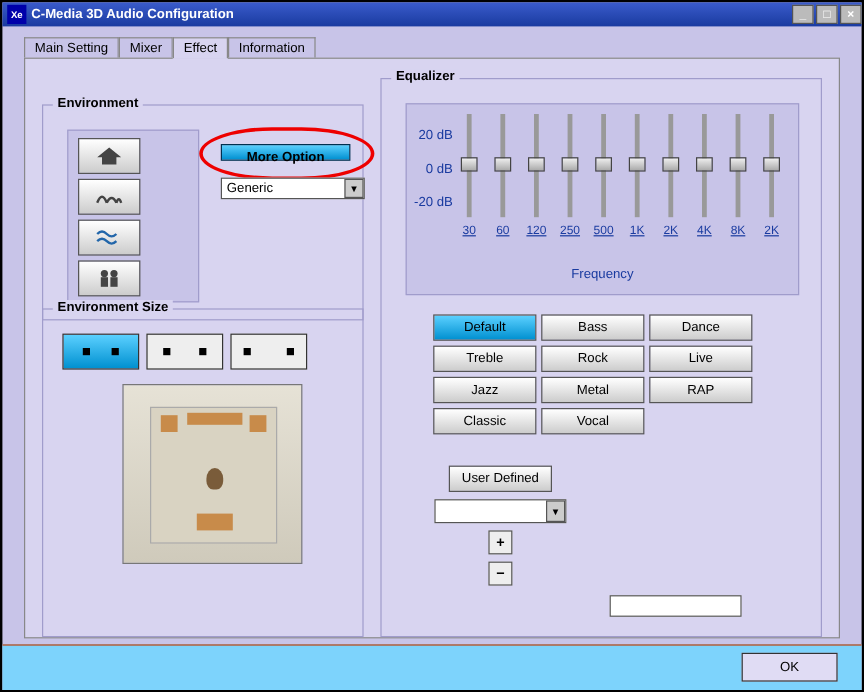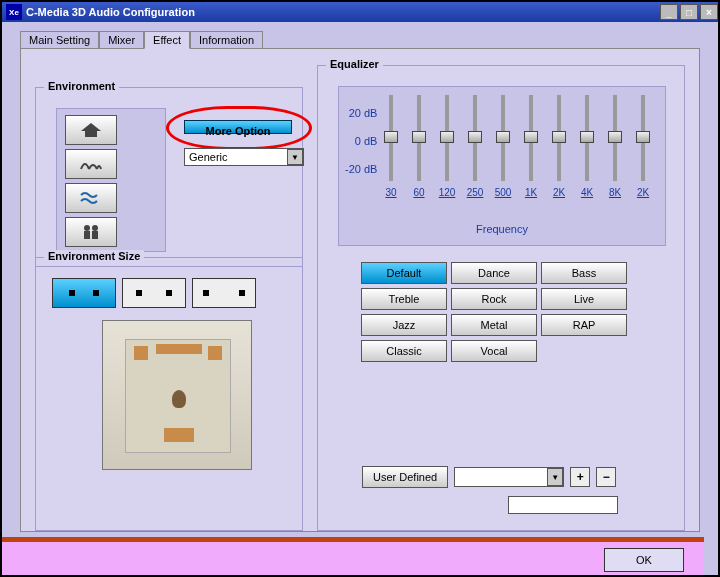--- a/index.html
+++ b/index.html
@@ -36,27 +36,27 @@
 .eq-labels div { height:28px; }
 .sliders { position:absolute; left:44px; top:8px; display:flex; gap:12px;}
 .slider { width:16px; display:flex; flex-direction:column; align-items:center;}
 .slider .track { width:4px; height:86px; background:#999; position:relative; margin-bottom:6px;}
 .slider .thumb { position:absolute; left:-5px; top:36px; width:14px; height:12px; background:linear-gradient(#eee,#aaa); border:1px solid #444;}
 .slider .freq { font-size:10px; color:#1a3ba0;text-decoration:underline;}
 .freq-label { position:absolute; left:0; right:0; bottom:10px; text-align:center; color:#1a3ba0;}
 .presets { position:absolute; left:28px; top:196px; display:grid; grid-template-columns: repeat(3, 86px); gap:4px;padding-left:15px;}
 .preset { height:22px; border:1px solid #555; background:linear-gradient(#fff,#ccc); display:flex;align-items:center;justify-content:center;}
 .preset.active { background: linear-gradient(#5bd0ff,#0090d0);}
-.user-row { position:absolute; left:44px; bottom:42px; display:flex; align-items:center; gap:6px;}
+.user-row { position:absolute; left:44px; bottom:42px; display:flex; align-items:center; gap:6px;flex-direction:column;}
 .ud-btn { height:22px; padding:0 10px; border:1px solid #555; background:linear-gradient(#fff,#ccc); display:flex;align-items:center;}
 .ud-select { width:110px; height:20px; background:#fff; border:1px solid #555; display:flex;align-items:center;}
 .ud-select .dd{margin-left:auto;width:16px;height:18px;background:#ccc;border:1px solid #555;display:flex;align-items:center;justify-content:center;font-size:8px;}
 .sq { width:20px;height:20px;border:1px solid #555;background:#eee;display:flex;align-items:center;justify-content:center;font-size:12px;font-weight:bold;}
 .ud-input { position:absolute; left:190px; bottom:16px; width:110px; height:18px; background:#fff; border:1px solid #555;}
-.footer { position:absolute; left:0; right:14px; bottom:0; height:38px; background:#f0abfc; border-top:5px solid #c2410c; }
+.footer { position:absolute; left:0; right:0; bottom:0; height:38px; background:#7dd3fc; border-top:1px solid #c2410c; }
 .ok-btn { position:absolute; right:20px; top:6px; width:80px; height:24px; border:1px solid #333; background:#e0dcf4; text-align:center; line-height:22px;}
 .dots { display:flex; gap:18px;}
 .dot { width:6px;height:6px;background:#000;border-radius:0;}
 </style>
 </head>
 <body>
 
 <div class="window">
   <div class="titlebar">
     <div class="icon">Xe</div>
@@ -215,22 +215,22 @@
               <div class="track">
                 <div class="thumb"></div>
               </div>
               <div class="freq">2K</div>
             </div>
           </div>
         <div class="freq-label">Frequency</div>
       </div>
       <div class="presets" id="presets">
           <div class="preset active">Default</div>
+          <div class="preset">Bass</div>
           <div class="preset">Dance</div>
-          <div class="preset">Bass</div>
           <div class="preset">Treble</div>
           <div class="preset">Rock</div>
           <div class="preset">Live</div>
           <div class="preset">Jazz</div>
           <div class="preset">Metal</div>
           <div class="preset">RAP</div>
           <div class="preset">Classic</div>
           <div class="preset">Vocal</div>
         </div>
       <div class="user-row">

